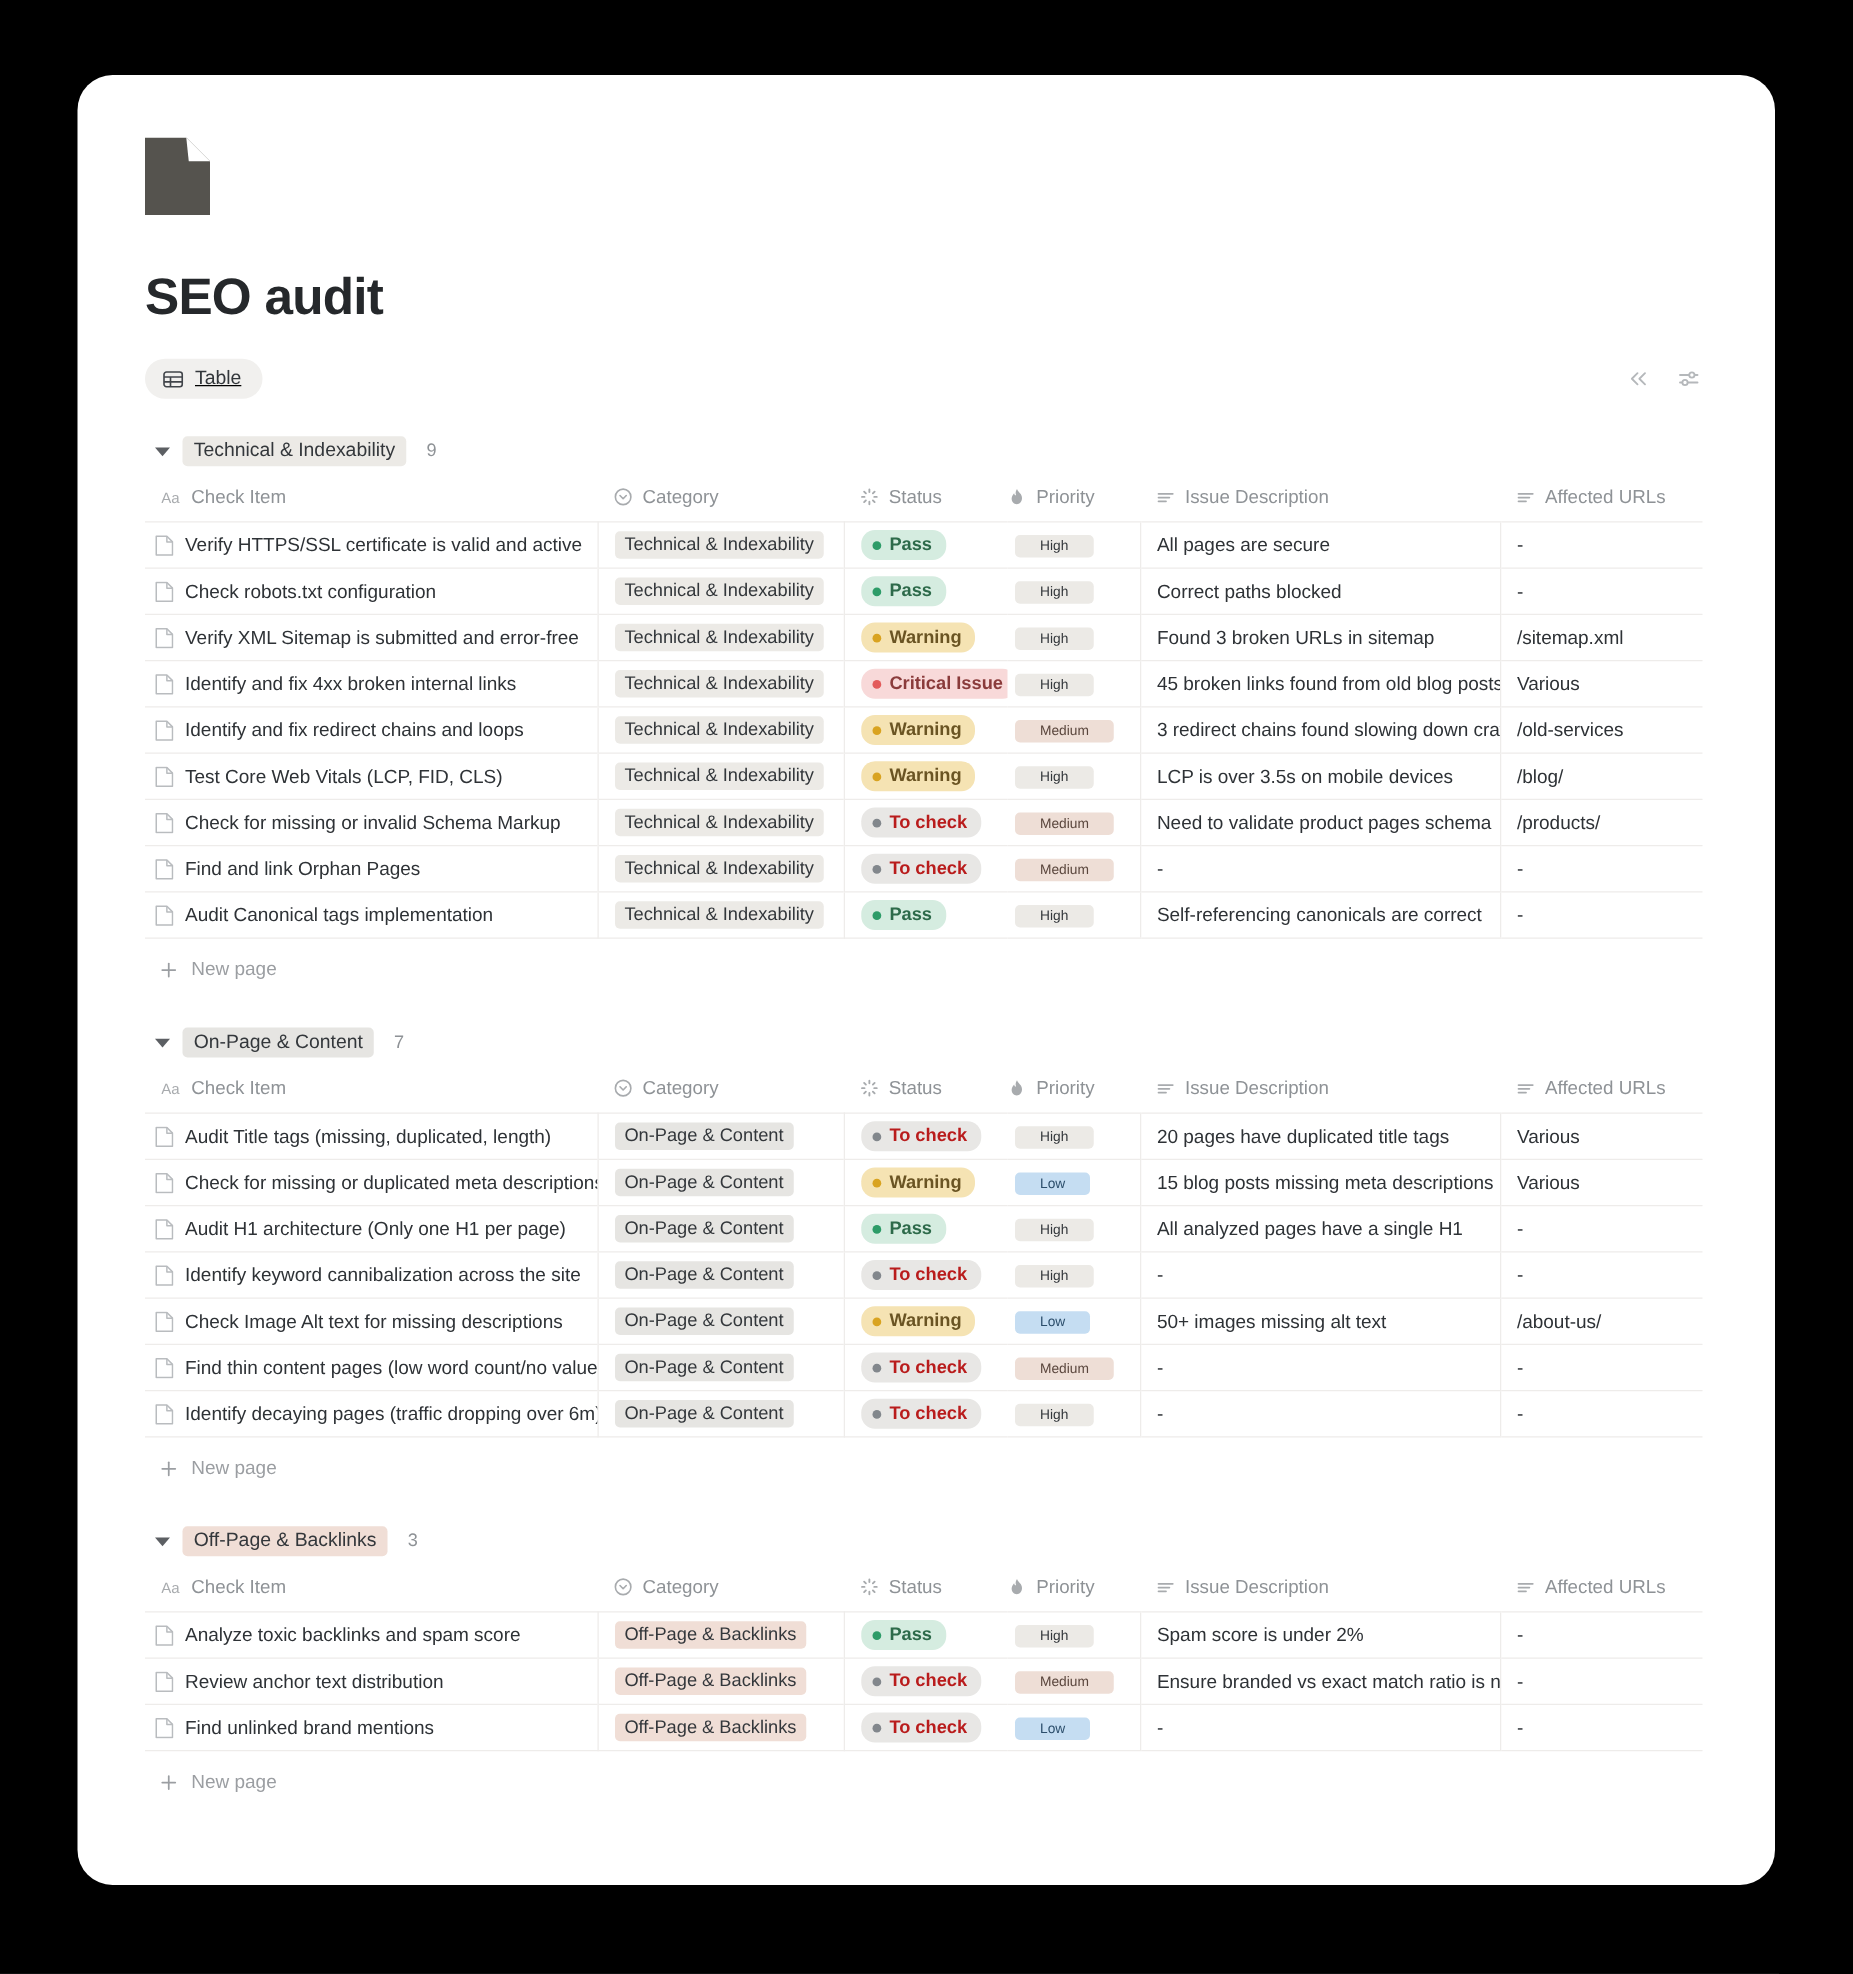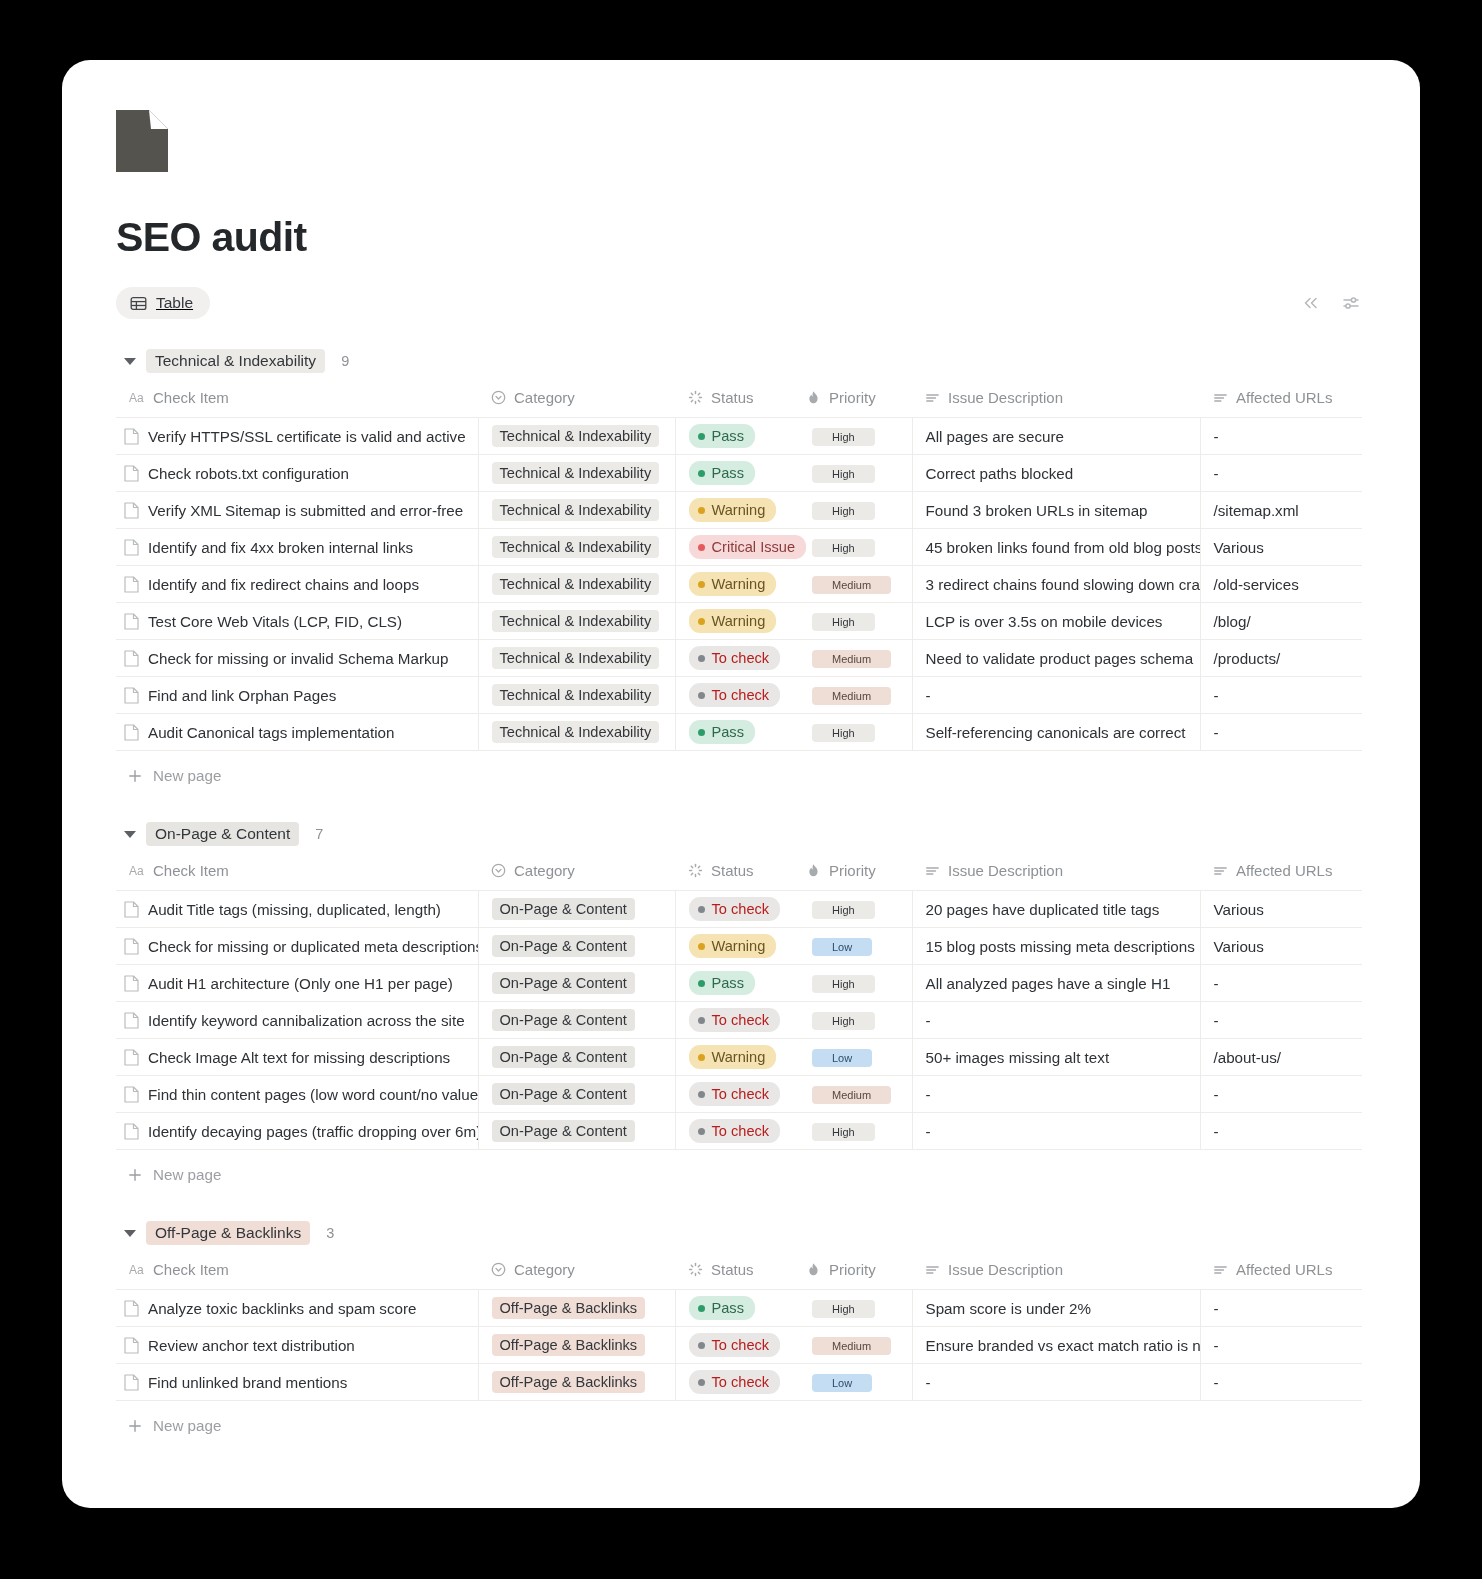--- a/index.html
+++ b/index.html
@@ -107,21 +107,21 @@
     border-bottom: 1px solid #eeecea;
     font-size: 15.2px;
     color: #2e3236;
     padding: 0;
     overflow: hidden;
     white-space: nowrap;
   }
   tbody tr:not(:last-child) td { border-bottom: none; }
   td.col-item { padding-left: 8px; border-right: 1px solid #eeecea; }
   td.col-cat  { padding-left: 13px; border-right: 1px solid #eeecea; }
-  td.col-stat { padding-left: 13px; }
+  td.col-stat { padding-left: 13px; font-weight: bold; }
   td.col-prio { padding-left: 6px; }
   td.col-desc { padding-left: 13px; border-left: 1px solid #eeecea; }
   td.col-url  { padding-left: 13px; border-left: 1px solid #eeecea; }
 
   .item-cell { display: flex; align-items: center; gap: 9px; }
   .item-text { overflow: hidden; white-space: nowrap; text-align: center; }
   .file-ico { flex: 0 0 auto; display: block; }
 
   .tag {
     display: inline-block;

